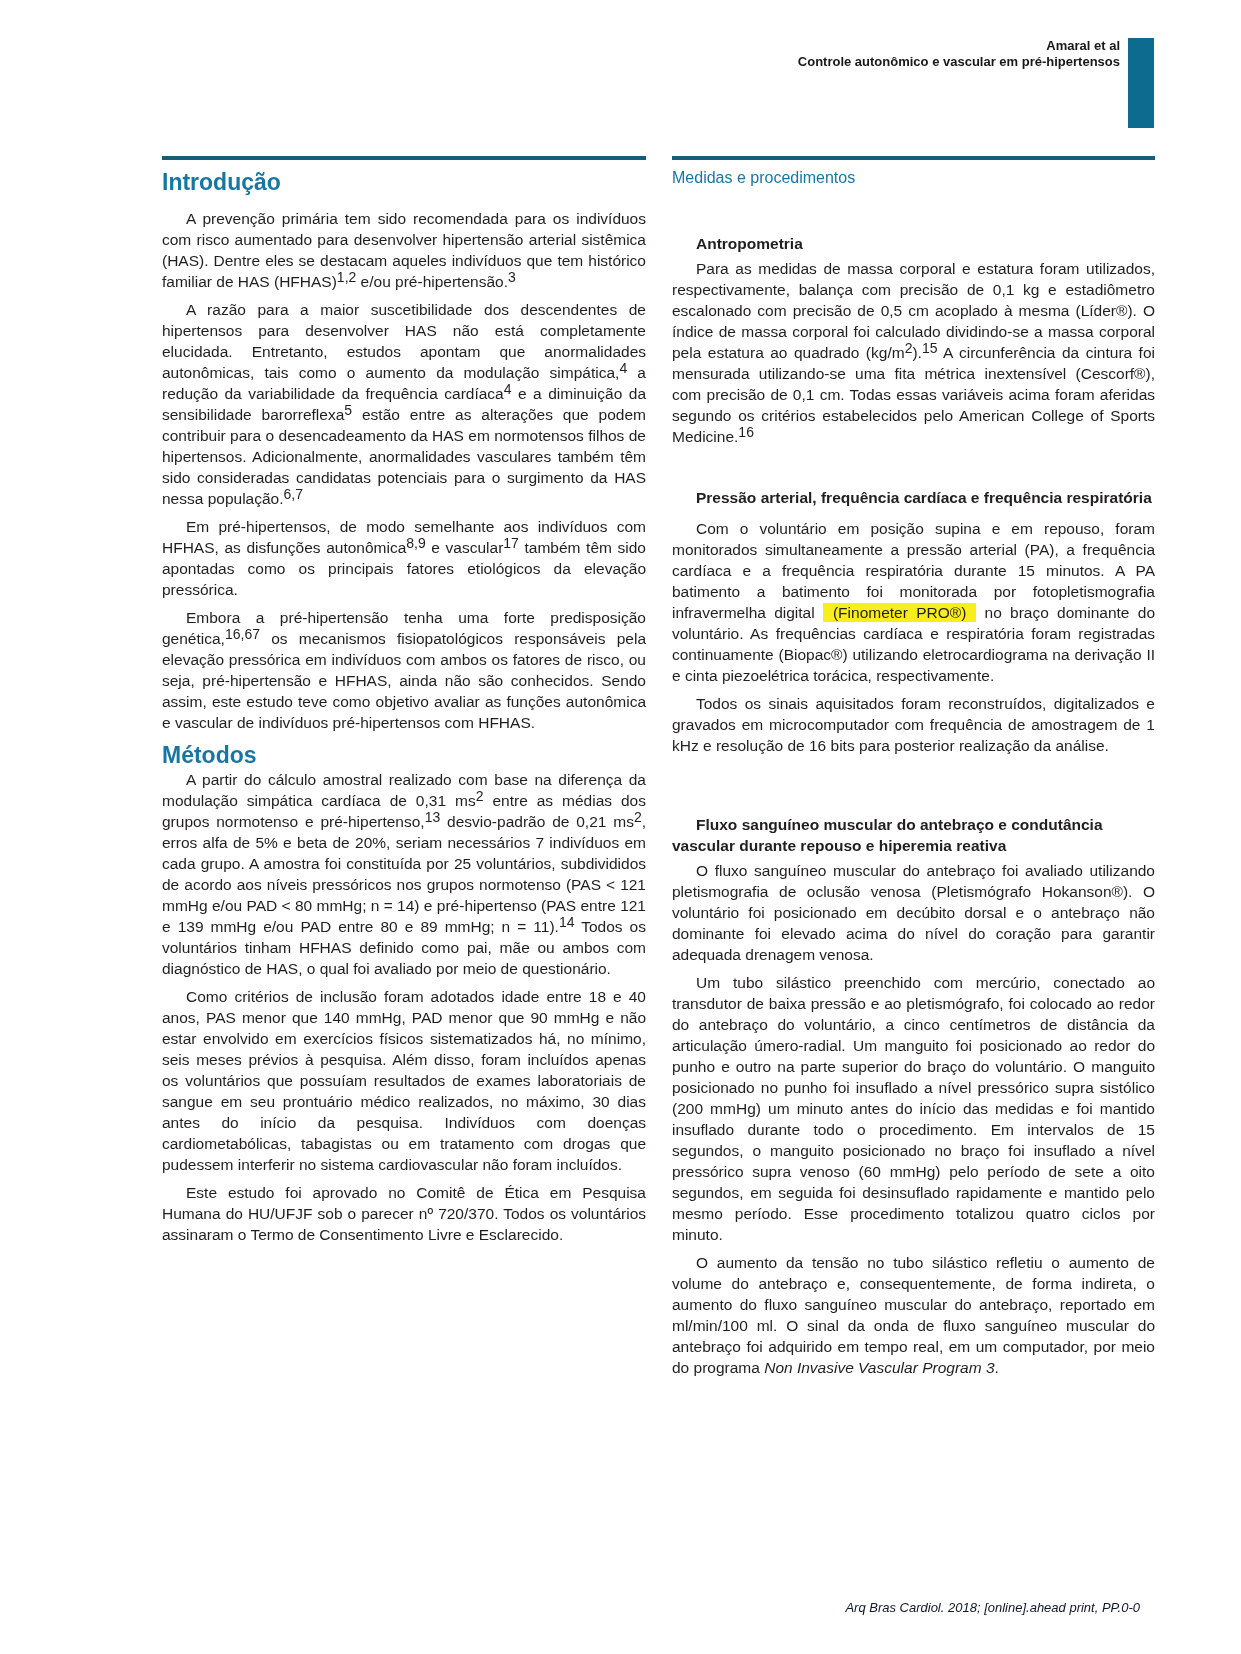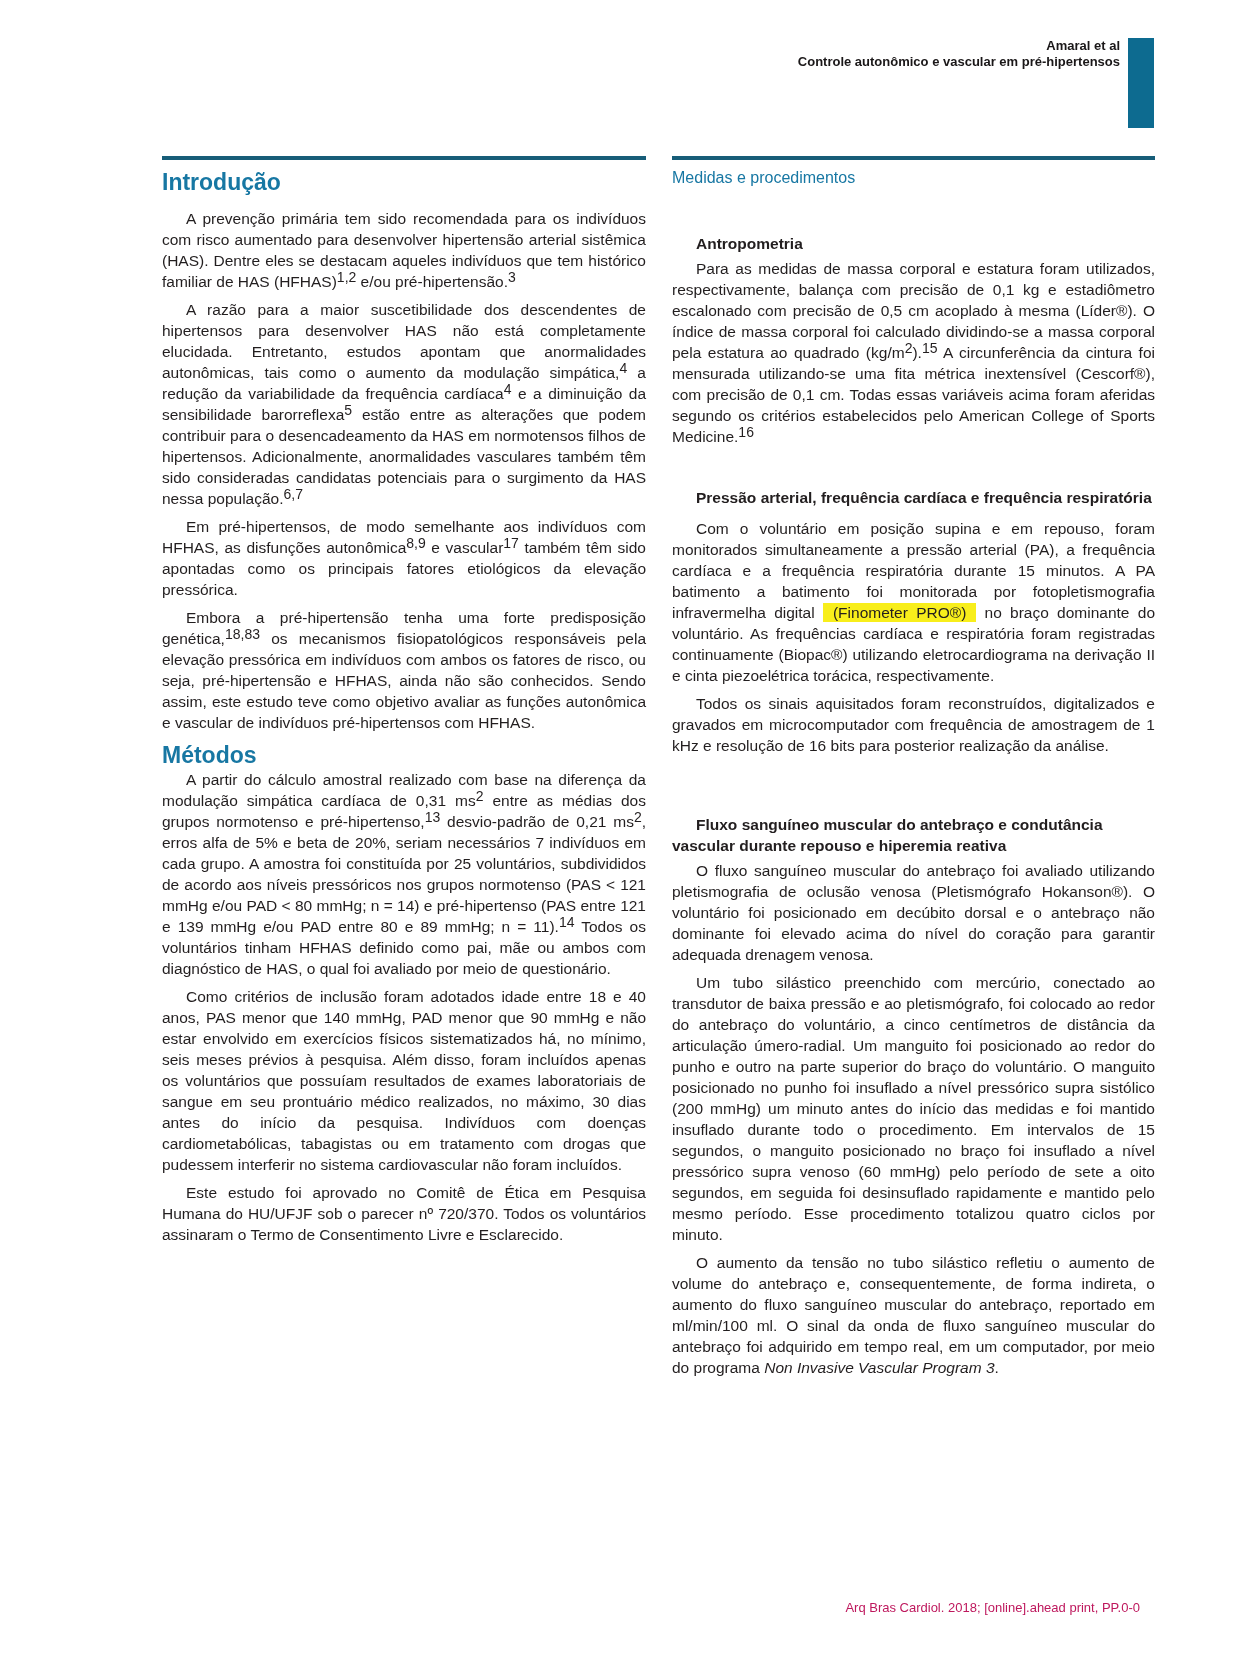--- a/index.html
+++ b/index.html
@@ -55,41 +55,41 @@
   p{
     font-size:15.5px;line-height:21px;margin:0 0 7px 0;
     text-align:justify;text-indent:24px;
   }
   sup{font-size:14px;line-height:0;position:relative;top:-5px;vertical-align:baseline;}
   mark{background:var(--highlight);color:inherit;padding:1px 10px;}
   em{font-style:italic;}
 
   .page-footer{
     position:absolute;top:1600px;right:101px;
-    font-size:13px;color:#be185d;
+    font-size:13px;color:#0f172a;font-style:italic;
   }
 </style>
 </head>
 <body>
 
 <div class="page">
 
   <div class="header-text">
     <div>Amaral et al</div>
     <div>Controle autonômico e vascular em pré-hipertensos</div>
   </div>
   <div class="header-bar"></div>
 
   <section class="col col-left">
     <div class="rule"></div>
     <h1>Introdução</h1>
     <p>A prevenção primária tem sido recomendada para os indivíduos com risco aumentado para desenvolver hipertensão arterial sistêmica (HAS). Dentre eles se destacam aqueles indivíduos que tem histórico familiar de HAS (HFHAS)<sup>1,2</sup> e/ou pré-hipertensão.<sup>3</sup></p>
     <p>A razão para a maior suscetibilidade dos descendentes de hipertensos para desenvolver HAS não está completamente elucidada. Entretanto, estudos apontam que anormalidades autonômicas, tais como o aumento da modulação simpática,<sup>4</sup> a redução da variabilidade da frequência cardíaca<sup>4</sup> e a diminuição da sensibilidade barorreflexa<sup>5</sup> estão entre as alterações que podem contribuir para o desencadeamento da HAS em normotensos filhos de hipertensos. Adicionalmente, anormalidades vasculares também têm sido consideradas candidatas potenciais para o surgimento da HAS nessa população.<sup>6,7</sup></p>
     <p>Em pré-hipertensos, de modo semelhante aos indivíduos com HFHAS, as disfunções autonômica<sup>8,9</sup> e vascular<sup>17</sup> também têm sido apontadas como os principais fatores etiológicos da elevação pressórica.</p>
-    <p>Embora a pré-hipertensão tenha uma forte predisposição genética,<sup>18,83</sup> os mecanismos fisiopatológicos responsáveis pela elevação pressórica em indivíduos com ambos os fatores de risco, ou seja, pré-hipertensão e HFHAS, ainda não são conhecidos. Sendo assim, este estudo teve como objetivo avaliar as funções autonômica e vascular de indivíduos pré-hipertensos com HFHAS.</p>
+    <p>Embora a pré-hipertensão tenha uma forte predisposição genética,<sup>16,67</sup> os mecanismos fisiopatológicos responsáveis pela elevação pressórica em indivíduos com ambos os fatores de risco, ou seja, pré-hipertensão e HFHAS, ainda não são conhecidos. Sendo assim, este estudo teve como objetivo avaliar as funções autonômica e vascular de indivíduos pré-hipertensos com HFHAS.</p>
     <h1 class="metodos">Métodos</h1>
     <p>A partir do cálculo amostral realizado com base na diferença da modulação simpática cardíaca de 0,31 ms<sup>2</sup> entre as médias dos grupos normotenso e pré-hipertenso,<sup>13</sup> desvio-padrão de 0,21 ms<sup>2</sup>, erros alfa de 5% e beta de 20%, seriam necessários 7 indivíduos em cada grupo. A amostra foi constituída por 25 voluntários, subdivididos de acordo aos níveis pressóricos nos grupos normotenso (PAS &lt; 121 mmHg e/ou PAD &lt; 80 mmHg; n = 14) e pré-hipertenso (PAS entre 121 e 139 mmHg e/ou PAD entre 80 e 89 mmHg; n = 11).<sup>14</sup> Todos os voluntários tinham HFHAS definido como pai, mãe ou ambos com diagnóstico de HAS, o qual foi avaliado por meio de questionário.</p>
     <p>Como critérios de inclusão foram adotados idade entre 18 e 40 anos, PAS menor que 140 mmHg, PAD menor que 90 mmHg e não estar envolvido em exercícios físicos sistematizados há, no mínimo, seis meses prévios à pesquisa. Além disso, foram incluídos apenas os voluntários que possuíam resultados de exames laboratoriais de sangue em seu prontuário médico realizados, no máximo, 30 dias antes do início da pesquisa. Indivíduos com doenças cardiometabólicas, tabagistas ou em tratamento com drogas que pudessem interferir no sistema cardiovascular não foram incluídos.</p>
     <p>Este estudo foi aprovado no Comitê de Ética em Pesquisa Humana do HU/UFJF sob o parecer nº 720/370. Todos os voluntários assinaram o Termo de Consentimento Livre e Esclarecido.</p>
   </section>
 
   <section class="col col-right">
     <div class="rule"></div>
     <h2 class="medidas">Medidas e procedimentos</h2>
 

